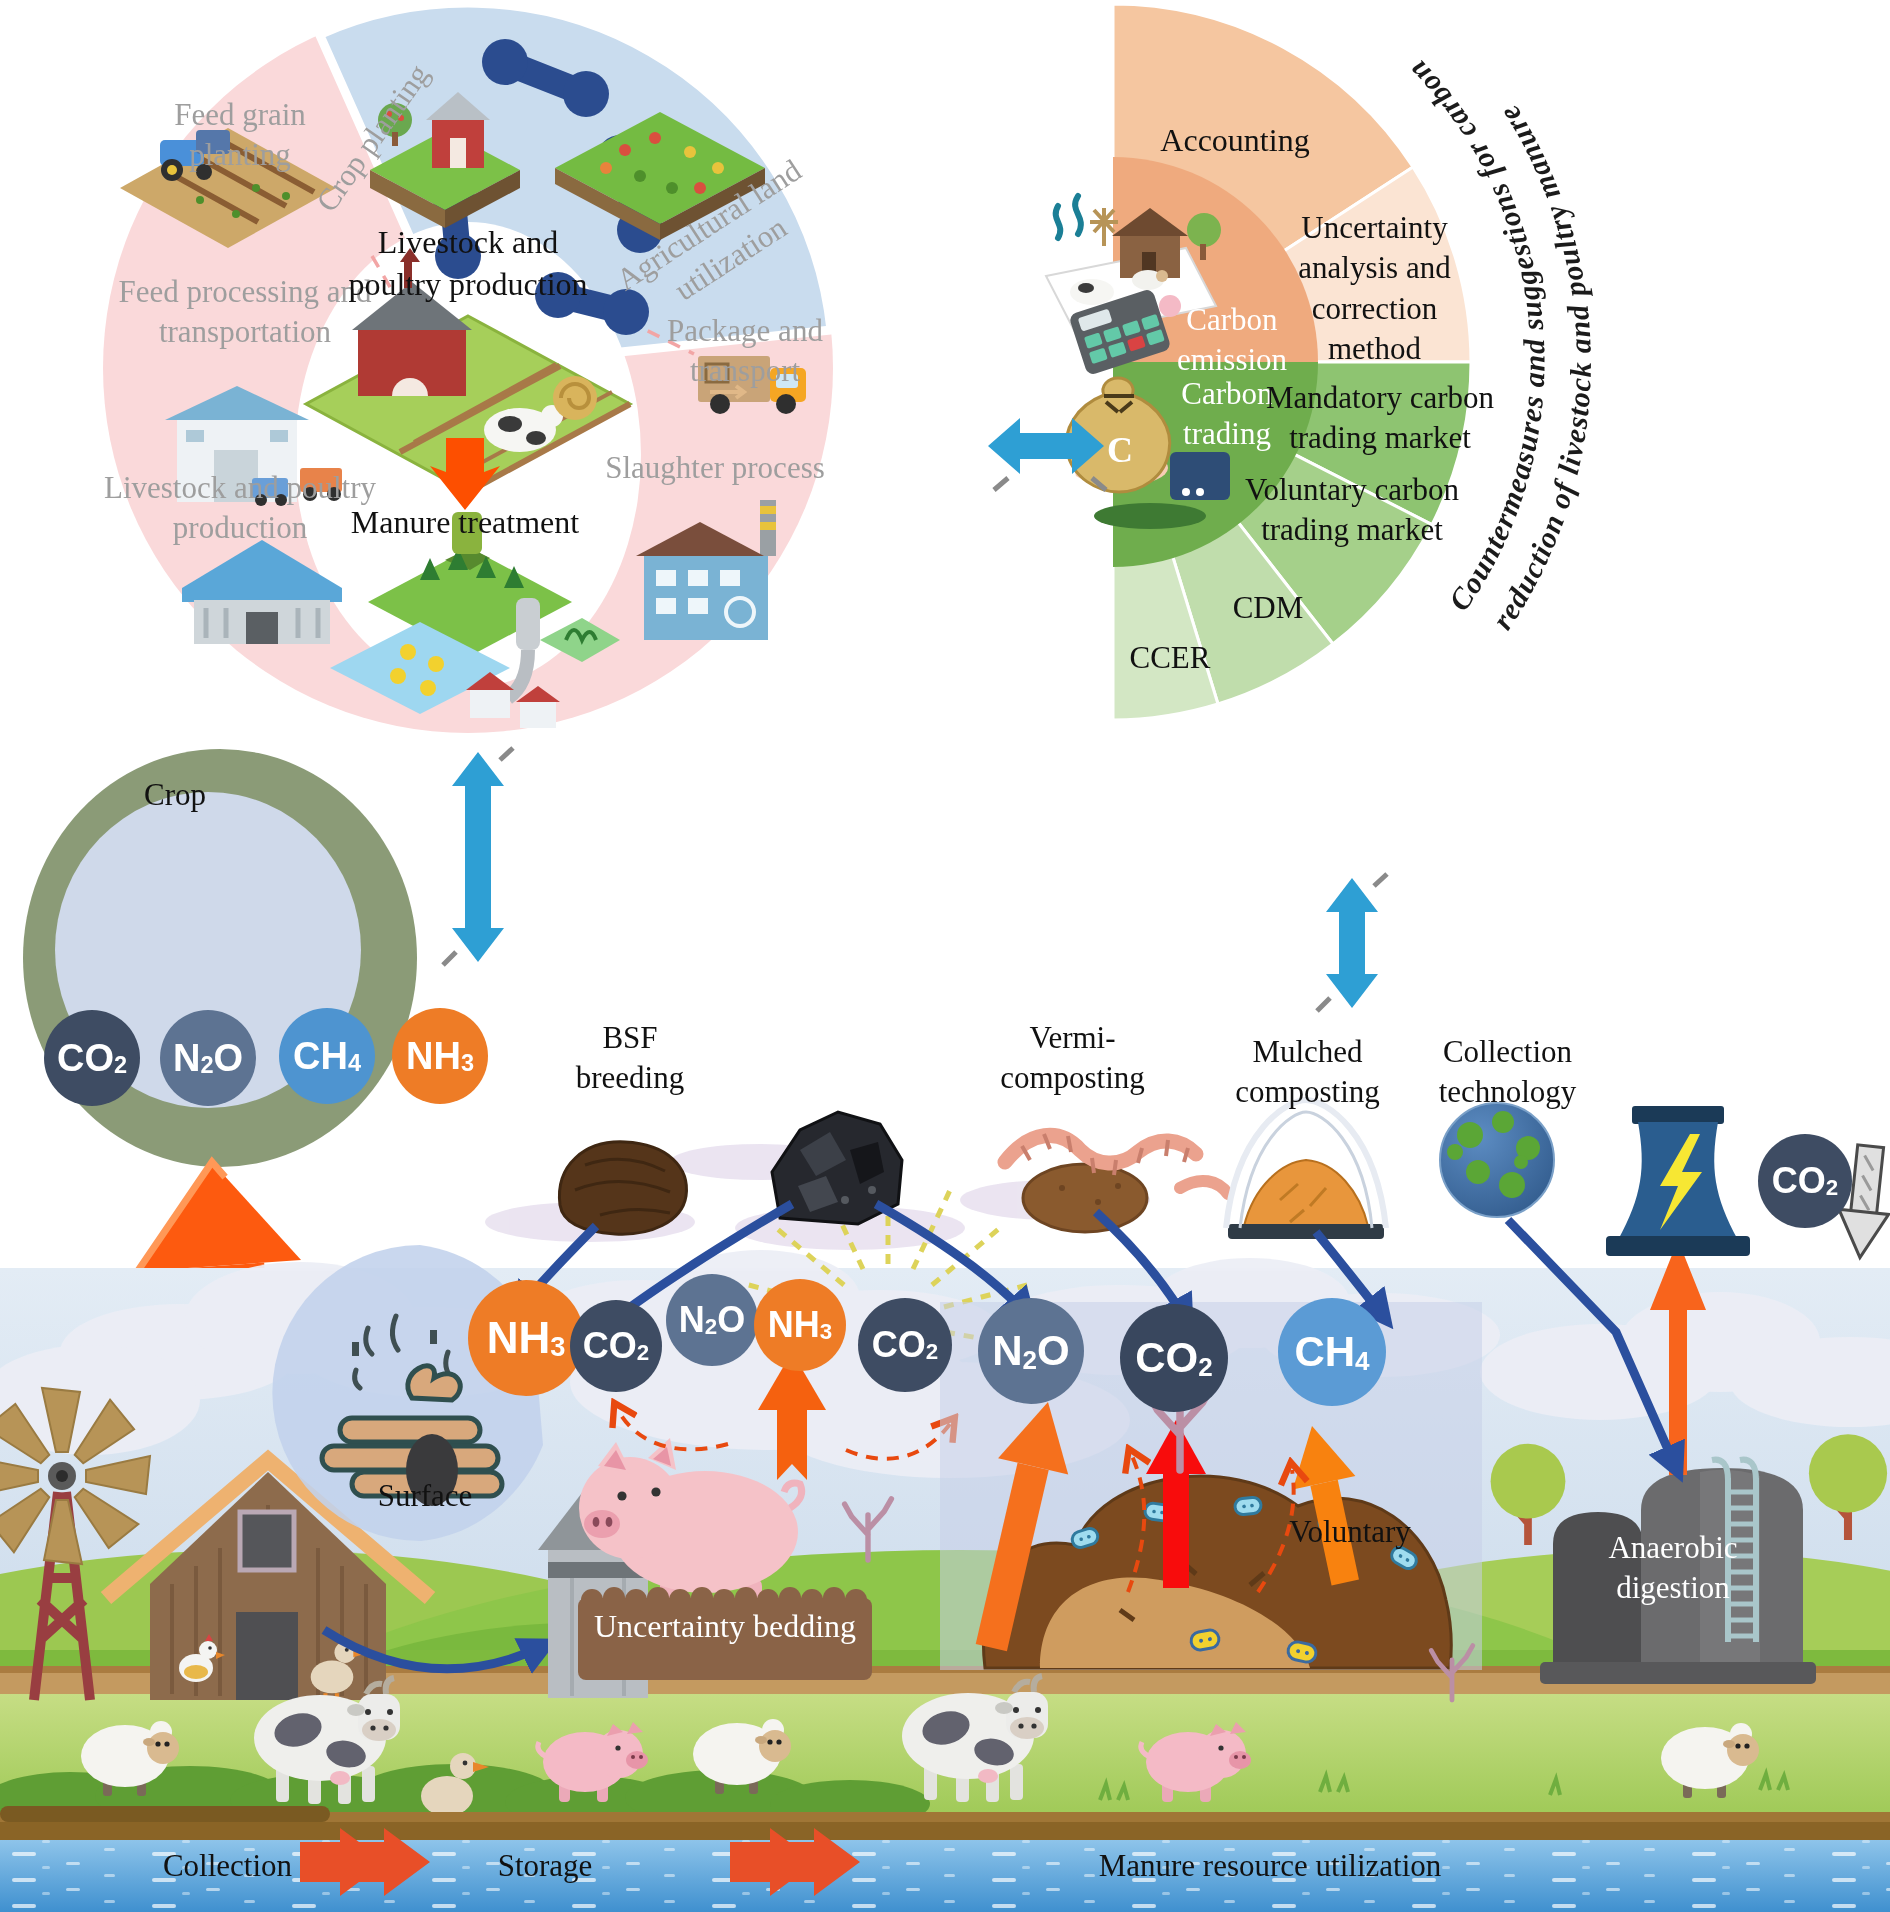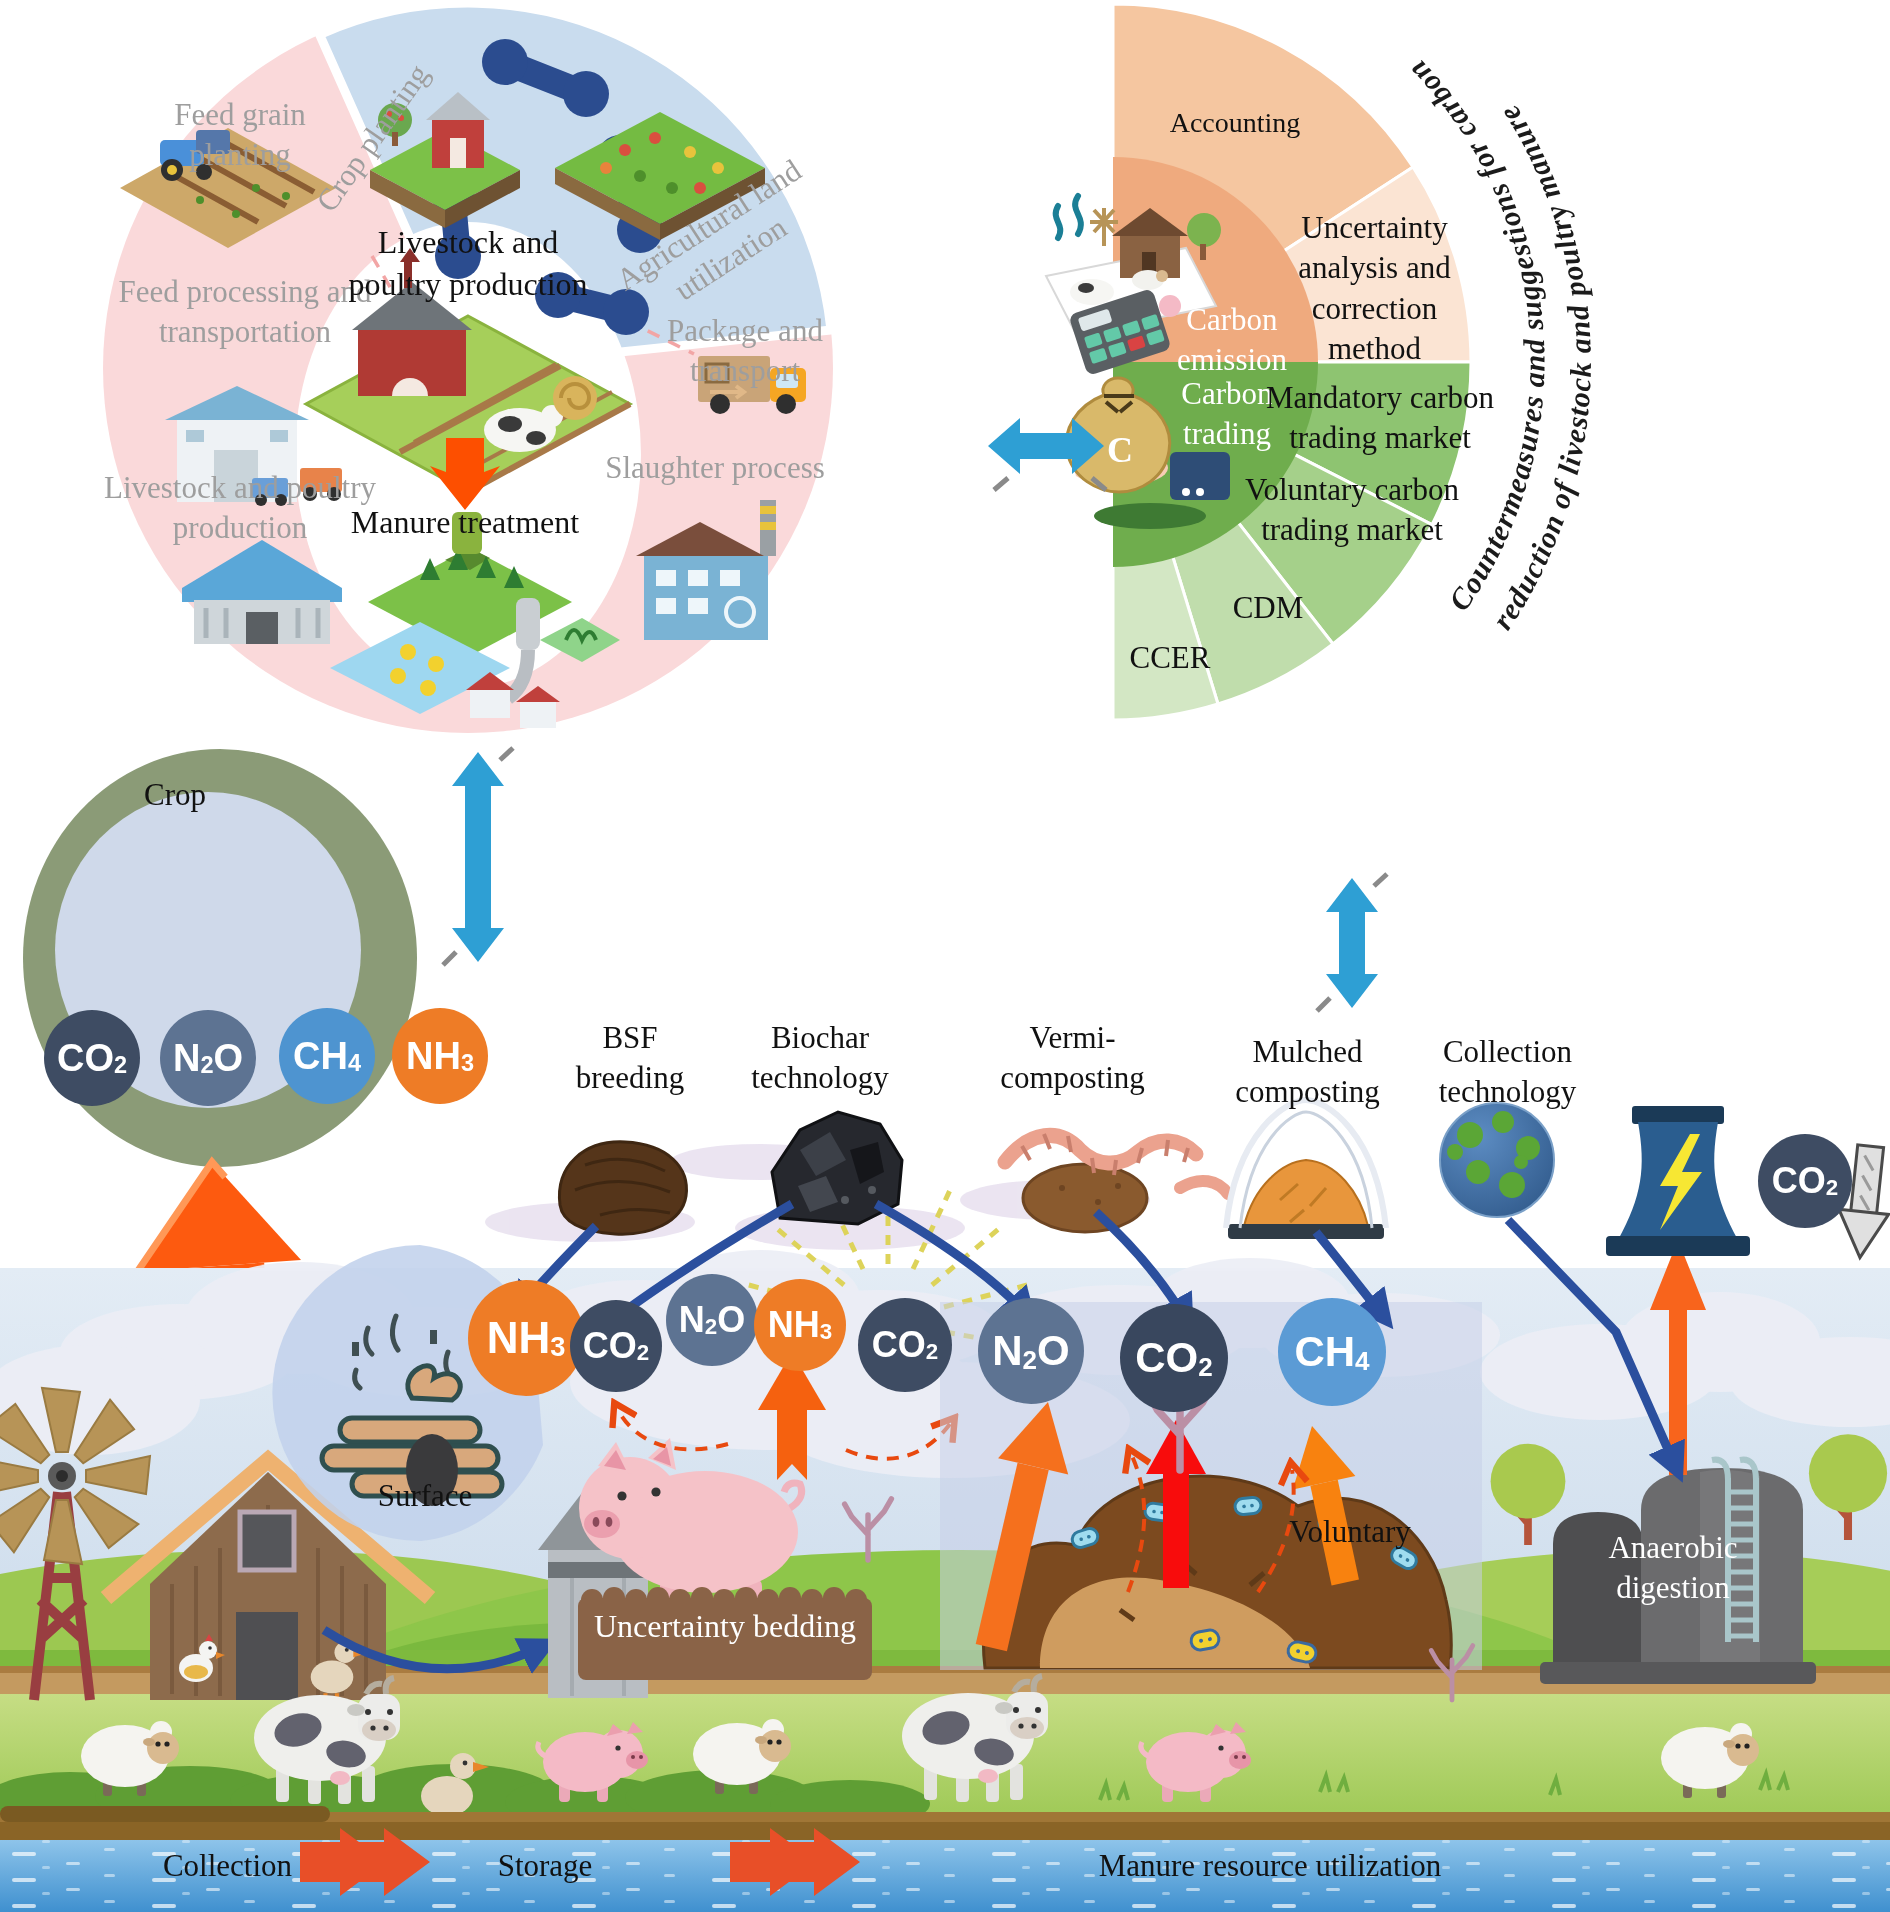--- a/index.html
+++ b/index.html
@@ -655,33 +655,32 @@
 <div class="lbl gray" style="left:130px;top:95px;width:220px;">Feed grain planting</div>
 <div class="lbl gray" style="left:268px;top:118px;width:210px;transform:rotate(-55deg);">Crop planting</div>
 <div class="lbl gray" style="left:580px;top:202px;width:280px;transform:rotate(-33deg);">Agricultural land utilization</div>
 <div class="lbl gray" style="left:105px;top:272px;width:280px;">Feed processing and transportation</div>
 <div class="lbl gray" style="left:630px;top:288px;width:230px;margin-top:23px;">Package and transport</div>
 <div class="lbl gray" style="left:85px;top:468px;width:310px;">Livestock and poultry production</div>
 <div class="lbl gray" style="left:585px;top:448px;width:260px;">Slaughter process</div>
 <div class="lbl" style="left:338px;top:222px;width:260px;font-size:32px;">Livestock and poultry production</div>
 <div class="lbl" style="left:335px;top:502px;width:260px;font-size:32px;">Manure treatment</div>
 
-<div class="lbl" style="left:1135px;top:105px;width:200px;font-size:28px;">Accounting</div>
+<div class="lbl" style="left:1135px;top:120px;width:200px;font-size:32px;">Accounting</div>
 <div class="lbl" style="left:1282px;top:208px;width:185px;">Uncertainty analysis and correction method</div>
 <div class="lbl white" style="left:1152px;top:300px;width:160px;">Carbon emission</div>
 <div class="lbl white" style="left:1152px;top:374px;width:150px;">Carbon trading</div>
 <div class="lbl" style="left:1255px;top:378px;width:250px;">Mandatory carbon trading market</div>
 <div class="lbl" style="left:1222px;top:470px;width:260px;">Voluntary carbon trading market</div>
 <div class="lbl" style="left:1208px;top:588px;width:120px;">CDM</div>
 <div class="lbl" style="left:1100px;top:638px;width:140px;">CCER</div>
 
 <div class="lbl" style="left:120px;top:775px;width:110px;">Crop</div>
 
 <div class="lbl" style="left:550px;top:1018px;width:160px;">BSF breeding</div>
-<div class="lbl" style="left:715px;top:1018px;width:210px;">Biochar technology</div>
 <div class="lbl" style="left:985px;top:1018px;width:175px;">Vermi-composting</div>
 <div class="lbl" style="left:1205px;top:1032px;width:205px;">Mulched composting</div>
 <div class="lbl" style="left:1390px;top:1032px;width:235px;">Collection technology</div>
 
 <div class="lbl" style="left:345px;top:1476px;width:160px;">Surface</div>
 <div class="lbl white" style="left:585px;top:1606px;width:280px;font-size:32px;">Uncertainty bedding</div>
 <div class="lbl" style="left:1255px;top:1512px;width:190px;">Voluntary</div>
 <div class="lbl white" style="left:1568px;top:1528px;width:210px;">Anaerobic digestion</div>
 
 <div class="lbl" style="left:140px;top:1846px;width:175px;">Collection</div>

